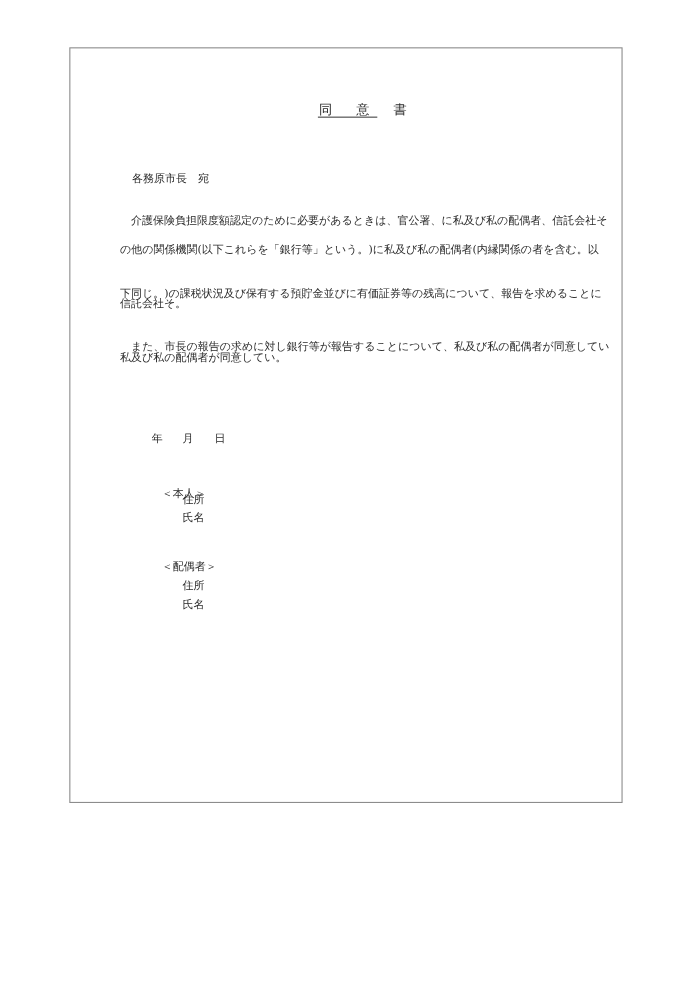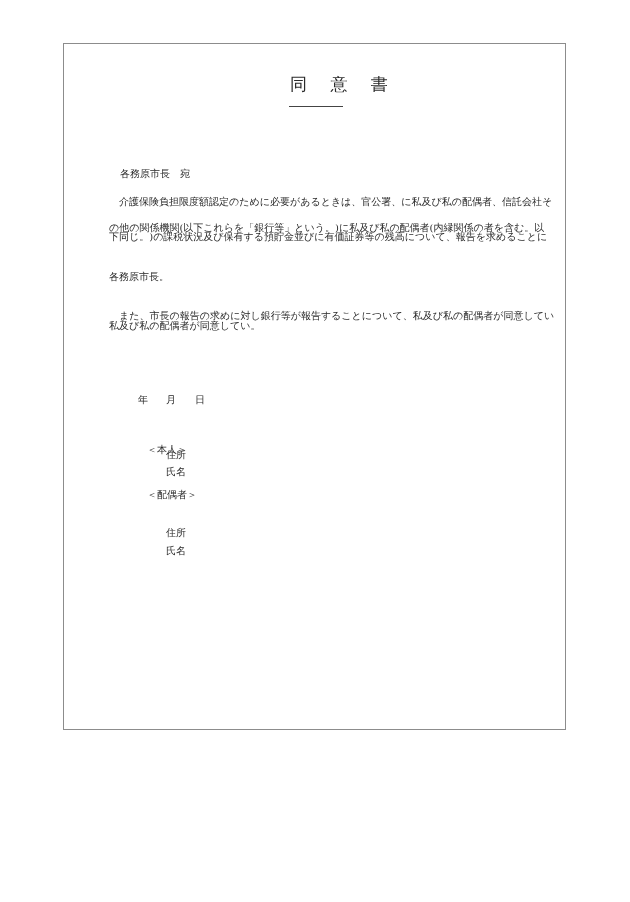--- a/index.html
+++ b/index.html
@@ -27,23 +27,23 @@
     }
     .abs {
       position: absolute;
       white-space: nowrap;
       font-size: 10px;
       line-height: 12px;
     }
     .title {
       position: absolute;
       left: 290px;
-      top: 78px;
+      top: 94px;
       width: 52px;
-      font-size: 17px;
+      font-size: 12px;
       line-height: 12px;
       letter-spacing: 9px;
       white-space: nowrap;
       color: #2a2a2a;
     }
     .title-underline {
       position: absolute;
       left: 289px;
       top: 106px;
       width: 54px;
@@ -69,33 +69,33 @@
     }
   </style>
 </head>
 <body>
 
 <div class="page-frame"></div>
 
 <div class="title">同 意 書</div>
 <div class="title-underline"></div>
 
-<div class="abs" style="left:120px; top:157px;margin-top:11px;">各務原市長　宛</div>
+<div class="abs" style="left:120px; top:157px;">各務原市長　宛</div>
 
 <div class="body-line indent" style="top:196px;">介護保険負担限度額認定のために必要があるときは、官公署、に私及び私の配偶者、信託会社そ</div>
 <div class="body-line" style="top:222px;">の他の関係機関(以下これらを「銀行等」という。)に私及び私の配偶者(内縁関係の者を含む。以</div>
-<div class="body-line" style="top:231px;">下同じ。)の課税状況及び保有する預貯金並びに有価証券等の残高について、報告を求めることに</div>
-<div class="body-line last" style="top:271px;">各務原市長。</div>
+<div class="body-line" style="top:262px;">下同じ。)の課税状況及び保有する預貯金並びに有価証券等の残高について、報告を求めることに</div>
+<div class="body-line last" style="top:271px;">信託会社そ。</div>
 
 <div class="body-line indent" style="top:310px;">また、市長の報告の求めに対し銀行等が報告することについて、私及び私の配偶者が同意してい</div>
 <div class="body-line last" style="top:320px;">私及び私の配偶者が同意してい。</div>
 
 <div class="abs" style="left:138px; top:394px;">年</div>
 <div class="abs" style="left:166px; top:394px;">月</div>
 <div class="abs" style="left:195px; top:394px;">日</div>
 
 <div class="abs" style="left:147px; top:444px;">＜本人＞</div>
 <div class="abs" style="left:166px; top:449px;">住所</div>
 <div class="abs" style="left:166px; top:466px;">氏名</div>
 
-<div class="abs" style="left:147px; top:489px;">＜配偶者＞</div>
+<div class="abs" style="left:147px; top:511px;font-family:Liberation Mono, monospace;">＜配偶者＞</div>
 <div class="abs" style="left:166px; top:527px;">住所</div>
 <div class="abs" style="left:166px; top:545px;">氏名</div>
 
 </body></html>

